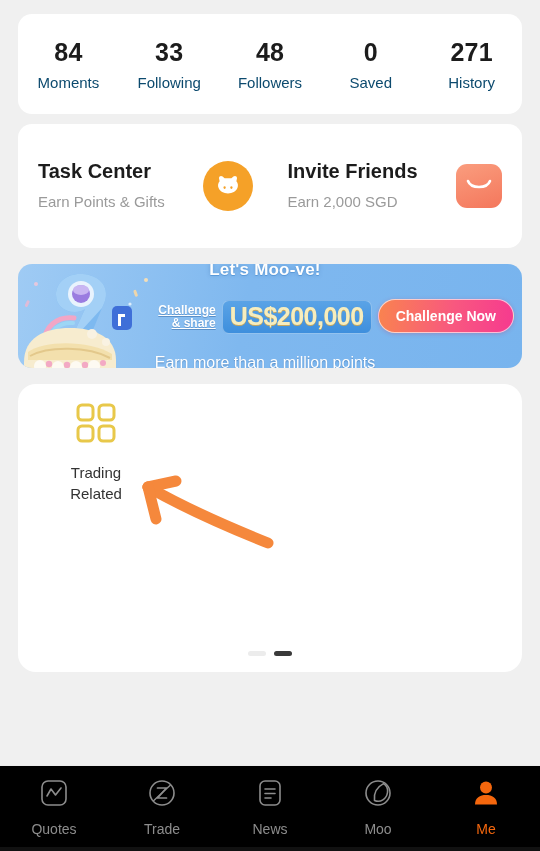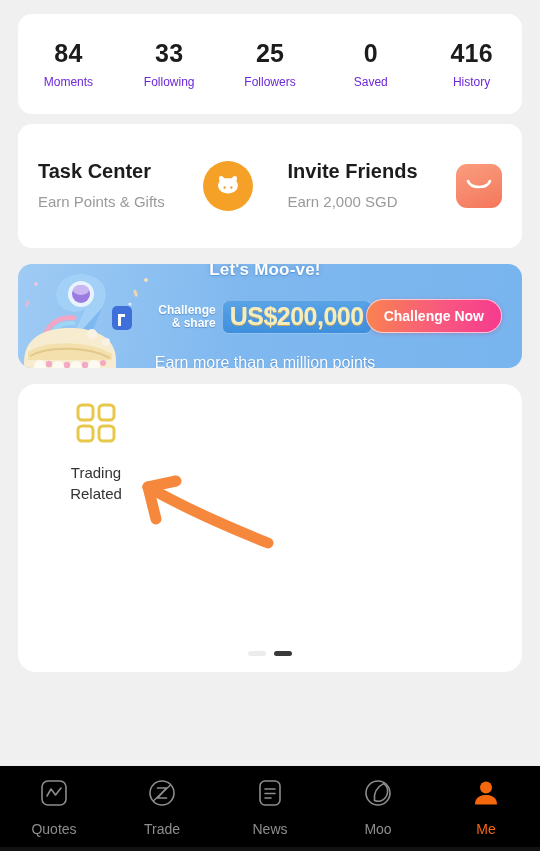--- a/index.html
+++ b/index.html
@@ -13,21 +13,21 @@
 
   
   .stats {
     position: absolute; top: 14px; left: 18px; right: 18px;
     height: 100px;
     display: flex; align-items: center; justify-content: space-around;
     background: #fff; border-radius: 14px;
   }
   .stat { display: flex; flex-direction: column; align-items: center; gap: 7px; flex: 1; }
   .stat-value { font-size: 25px; font-weight: bold; color: #1c1c1c; letter-spacing: .2px; }
-  .stat-label { font-size: 12px; color: #6d28d9; }
+  .stat-label { font-size: 15px; color: #0c4a6e; }
 
   
   .duo {
     position: absolute; top: 124px; left: 18px; right: 18px;
     height: 124px;
     background: #fff; border-radius: 14px;
     display: flex; align-items: center;
   }
   .duo-half { flex: 1; display: flex; align-items: center; justify-content: space-between; padding: 0 20px; }
   .duo-half.left { padding-left: 20px; padding-right: 14px; }
@@ -64,38 +64,38 @@
     display: flex; flex-direction: column; align-items: center; justify-content: center; gap: 20px;
   }
   .banner-head {
     font-size: 17px; font-weight: bold; color: #ffffff;
     text-shadow: 0 1px 0 #5a9ada, 0 0 4px rgba(40,90,150,.35);
     letter-spacing: .2px;
   }
   .banner-mid { display: flex; align-items: center; gap: 6px; }
   .banner-chal {
     font-size: 12px; font-weight: bold; color: #ffffff; line-height: 1.12;
-    text-align: right; text-shadow: 0 1px 1px rgba(40,90,150,.45);
+    text-align: right; text-shadow: 0 1px 1px rgba(40,90,150,.45); text-decoration: underline;
   }
   .banner-amount-wrap {
     background: linear-gradient(180deg, #5aa3e6 0%, #3e8fdd 100%);
     border-radius: 7px; padding: 1px 7px 2px;
     border: 1px solid rgba(255,255,255,.35);
   }
   .banner-amount {
     font-size: 25px; font-weight: bold; color: #f6edbe; letter-spacing: -.5px;
     text-shadow: 0 1px 0 #c8a85c;
   }
   .banner-foot {
     font-size: 16px; font-weight: normal; color: #ffffff;
     text-shadow: 0 1px 1px rgba(40,90,150,.5);
     text-align: center;
   }
   .challenge-btn {
-    position: absolute; right: 20px; top: 50%; transform: translateY(-50%);
+    position: absolute; right: 8px; top: 50%; transform: translateY(-50%);
     padding: 8px 17px; border-radius: 999px;
     background: linear-gradient(95deg, #f9834f 0%, #f8587f 55%, #f63a8f 100%);
     color: #ffffff; font-size: 14px; font-weight: bold; white-space: nowrap;
     border: 1.5px solid rgba(255,255,255,.65);
     box-shadow: 0 1px 4px rgba(180,60,110,.3);
   }
 
   
   .tools {
     position: absolute; top: 384px; left: 18px; right: 18px;
@@ -134,29 +134,29 @@
   <div class="stats">
     <div class="stat">
       <div class="stat-value">84</div>
       <div class="stat-label">Moments</div>
     </div>
     <div class="stat">
       <div class="stat-value">33</div>
       <div class="stat-label">Following</div>
     </div>
     <div class="stat">
-      <div class="stat-value">25</div>
+      <div class="stat-value">48</div>
       <div class="stat-label">Followers</div>
     </div>
     <div class="stat">
       <div class="stat-value">0</div>
       <div class="stat-label">Saved</div>
     </div>
     <div class="stat">
-      <div class="stat-value">416</div>
+      <div class="stat-value">271</div>
       <div class="stat-label">History</div>
     </div>
   </div>
 
   <div class="duo">
 
     <div class="duo-half left">
       <div class="duo-text">
         <div class="duo-title">Task Center</div>
         <div class="duo-sub">Earn Points &amp; Gifts</div>

